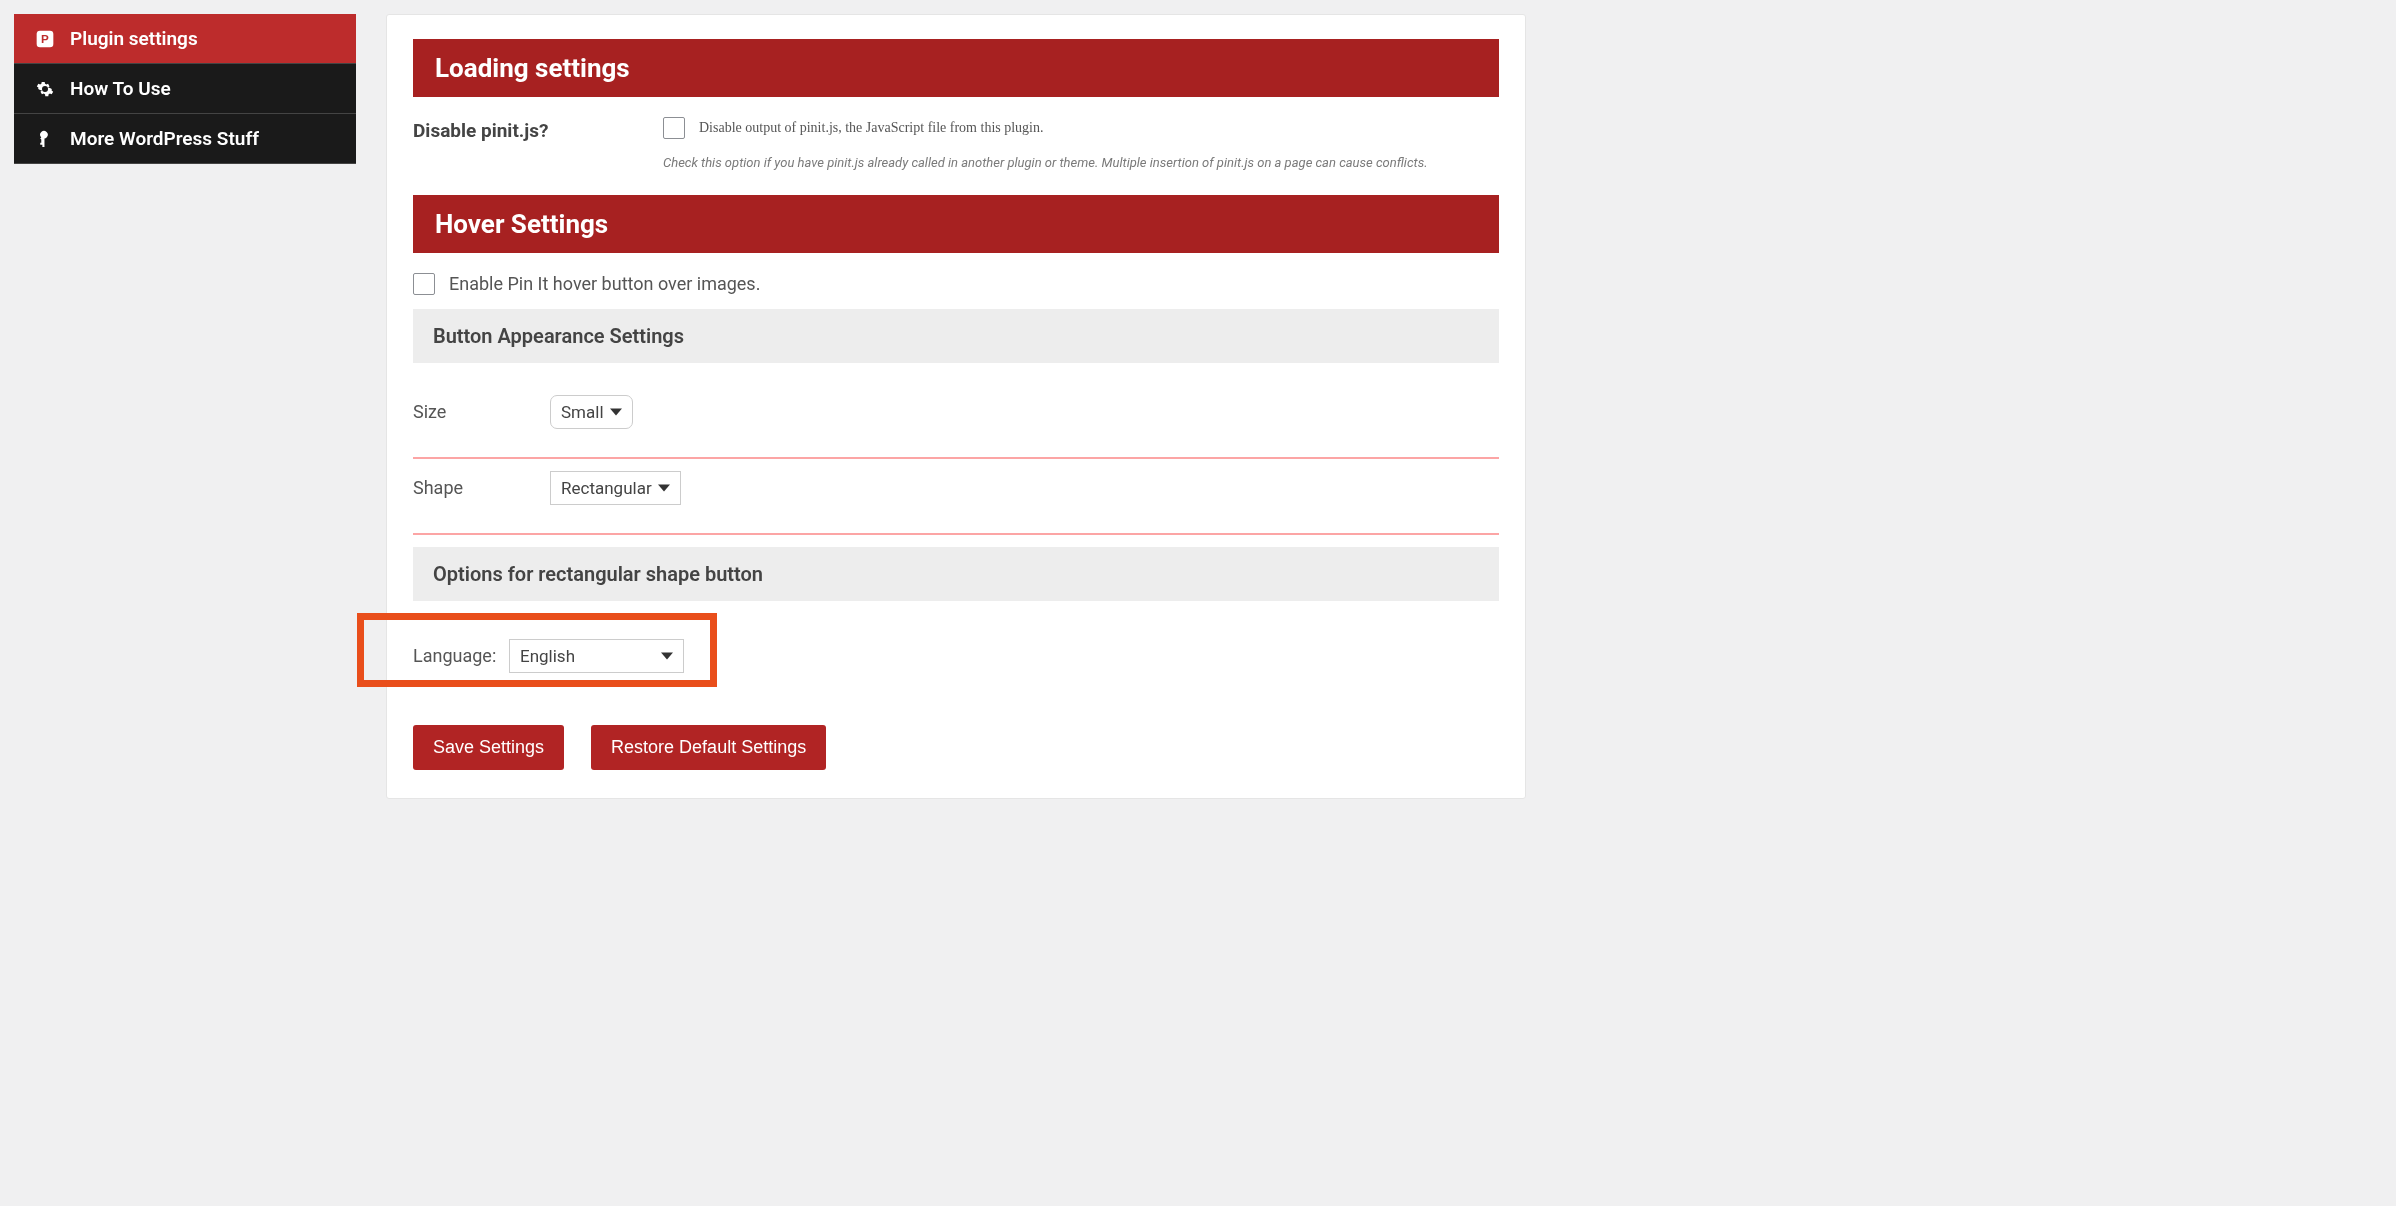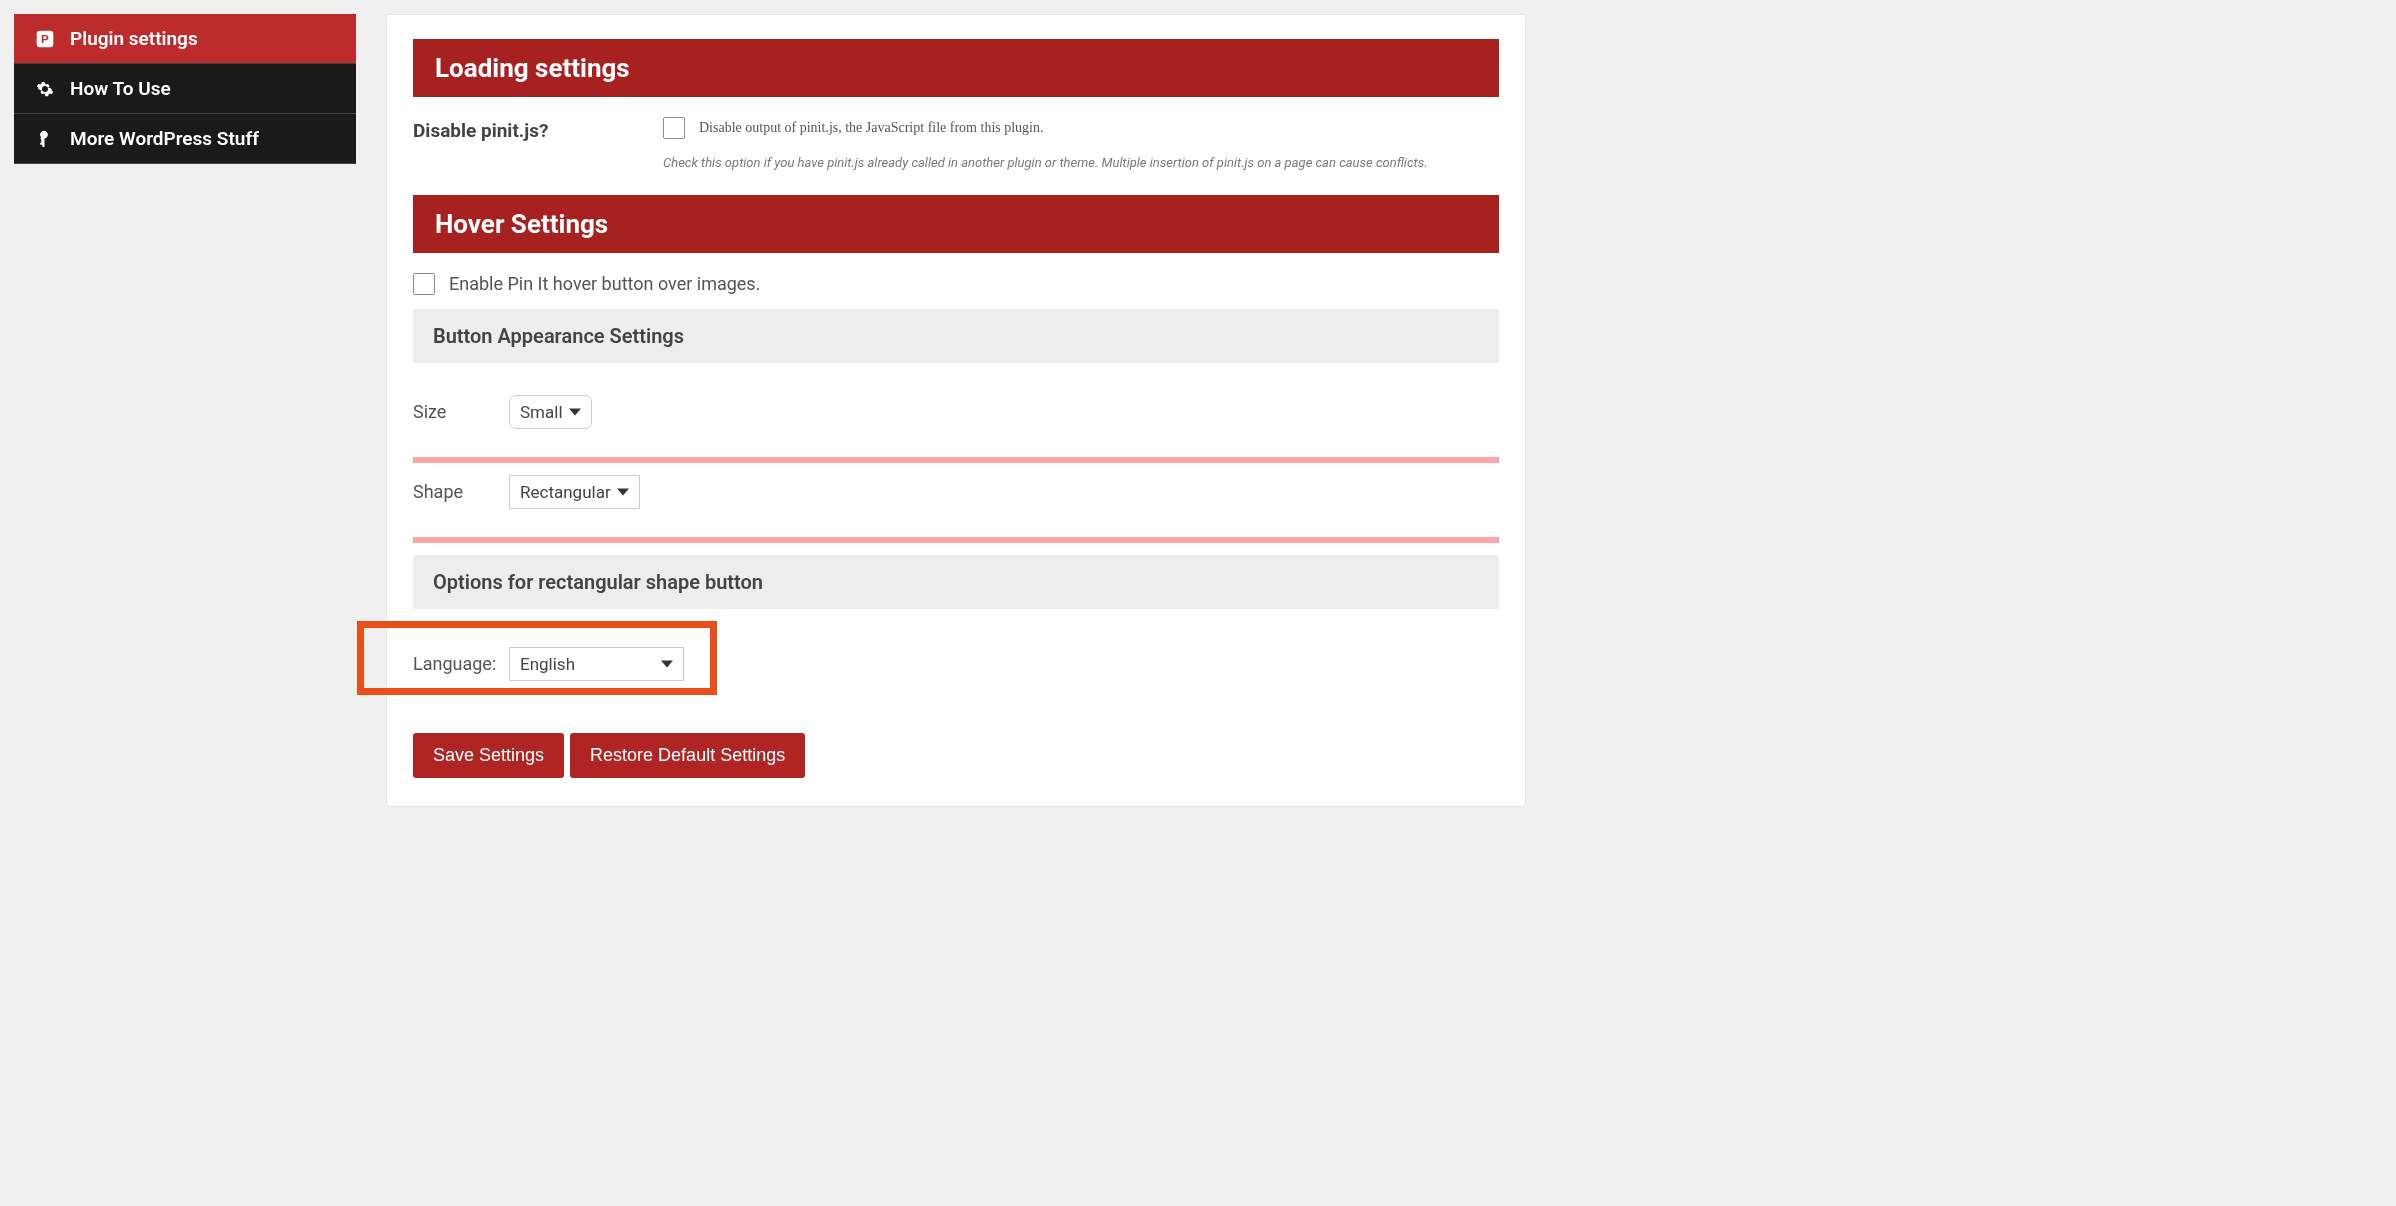--- a/index.html
+++ b/index.html
@@ -103,22 +103,23 @@
       font-weight: 600;
       color: #444;
       padding: 15px 20px;
       margin-top: 12px;
       margin-bottom: 20px;
     }
     .form-row {
       display: flex;
       align-items: center;
       padding: 12px 0 28px 0;
-      border-bottom: 6px solid #fca5a5;
+      border-bottom: 2px solid #fca5a5;
       margin-bottom: 0;
+      gap: 41px;
     }
     .form-row:last-of-type {
       border-bottom: none;
     }
     .form-label {
       width: 96px;
       font-size: 18px;
       color: #555;
     }
     .select {
@@ -154,21 +155,21 @@
       position: absolute;
       border: 7px solid #e94e1b;
       top: -8px;
       left: -56px;
       width: 360px;
       height: 74px;
       pointer-events: none;
     }
     .button-row {
       display: flex;
-      gap: 6px;
+      gap: 27px;
       margin-top: 34px;
     }
     .btn {
       background: #b12424;
       color: #fff;
       border: none;
       border-radius: 3px;
       padding: 12px 20px;
       font-size: 18px;
       cursor: pointer;

